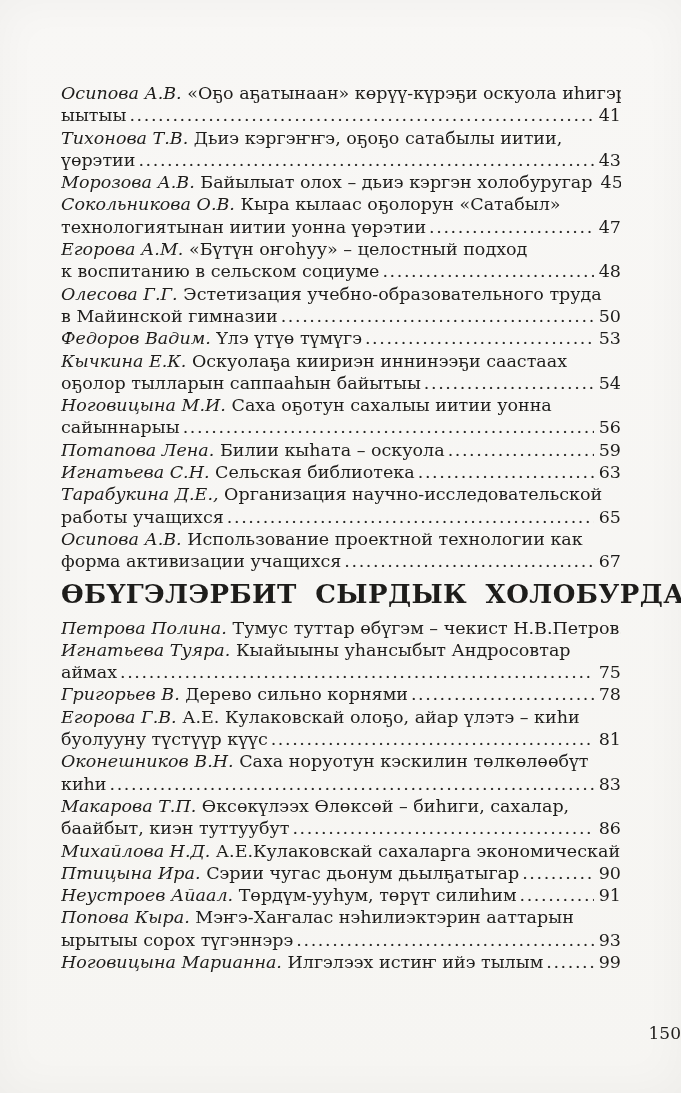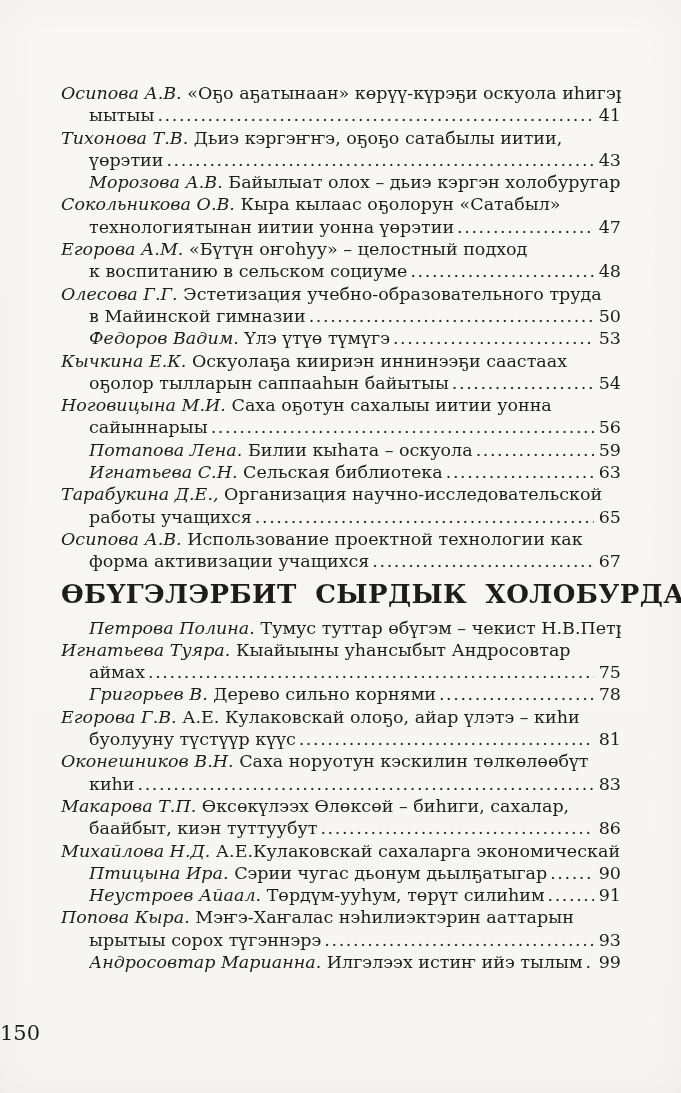--- a/index.html
+++ b/index.html
@@ -27,21 +27,20 @@
   .entry { margin: 0; }
   .line {
     font-size: 17.5px;
     line-height: 22.3px;
     white-space: nowrap;
     overflow: hidden;
   }
   .line.flexline {
     display: flex;
     align-items: baseline;
-    margin-left: 28px;
   }
   .line .t {
     flex: 0 0 auto;
     white-space: nowrap;
   }
   .author {
   }
   .dots {
     flex: 1 1 0;
     min-width: 0;
@@ -67,22 +66,22 @@
     margin: 9px 0 11px 0;
     letter-spacing: 0.4px;
     word-spacing: 9px;
     white-space: nowrap;
   }
   .footer {
     position: absolute;
     left: 0;
     right: 0;
     top: 1022px;
-    text-align: left;
-    font-size: 21px;
+    text-align: right;
+    font-size: 17px;
     line-height: 22px;
   }
 </style>
 </head>
 <body>
 
 <div class="scan-page">
   <div class="text-block" id="toc">
       <div class="entry">
         <div class="line"><span class="t"><i class="author">Осипова А.В.</i> <span>«Оҕо аҕатынаан» көрүү-күрэҕи оскуола иһигэр</span></span></div>
@@ -250,20 +249,20 @@
       <div class="entry">
         <div class="line"><span class="t"><i class="author">Попова Кыра.</i> <span>Мэҥэ-Хаҥалас нэһилиэктэрин ааттарын</span></span></div>
         <div class="line flexline">
           <span class="t"><span>ырытыы сорох түгэннэрэ</span></span>
           <span class="dots"></span>
           <span class="pg">93</span>
         </div>
       </div>
       <div class="entry">
         <div class="line flexline">
-          <span class="t"><i class="author">Андросовтар Марианна.</i> <span>Илгэлээх истиҥ ийэ тылым</span></span>
+          <span class="t"><i class="author">Ноговицына Марианна.</i> <span>Илгэлээх истиҥ ийэ тылым</span></span>
           <span class="dots"></span>
           <span class="pg">99</span>
         </div>
       </div>
     </div>
   <div class="footer">150</div>
 </div>
 
 </body></html>

